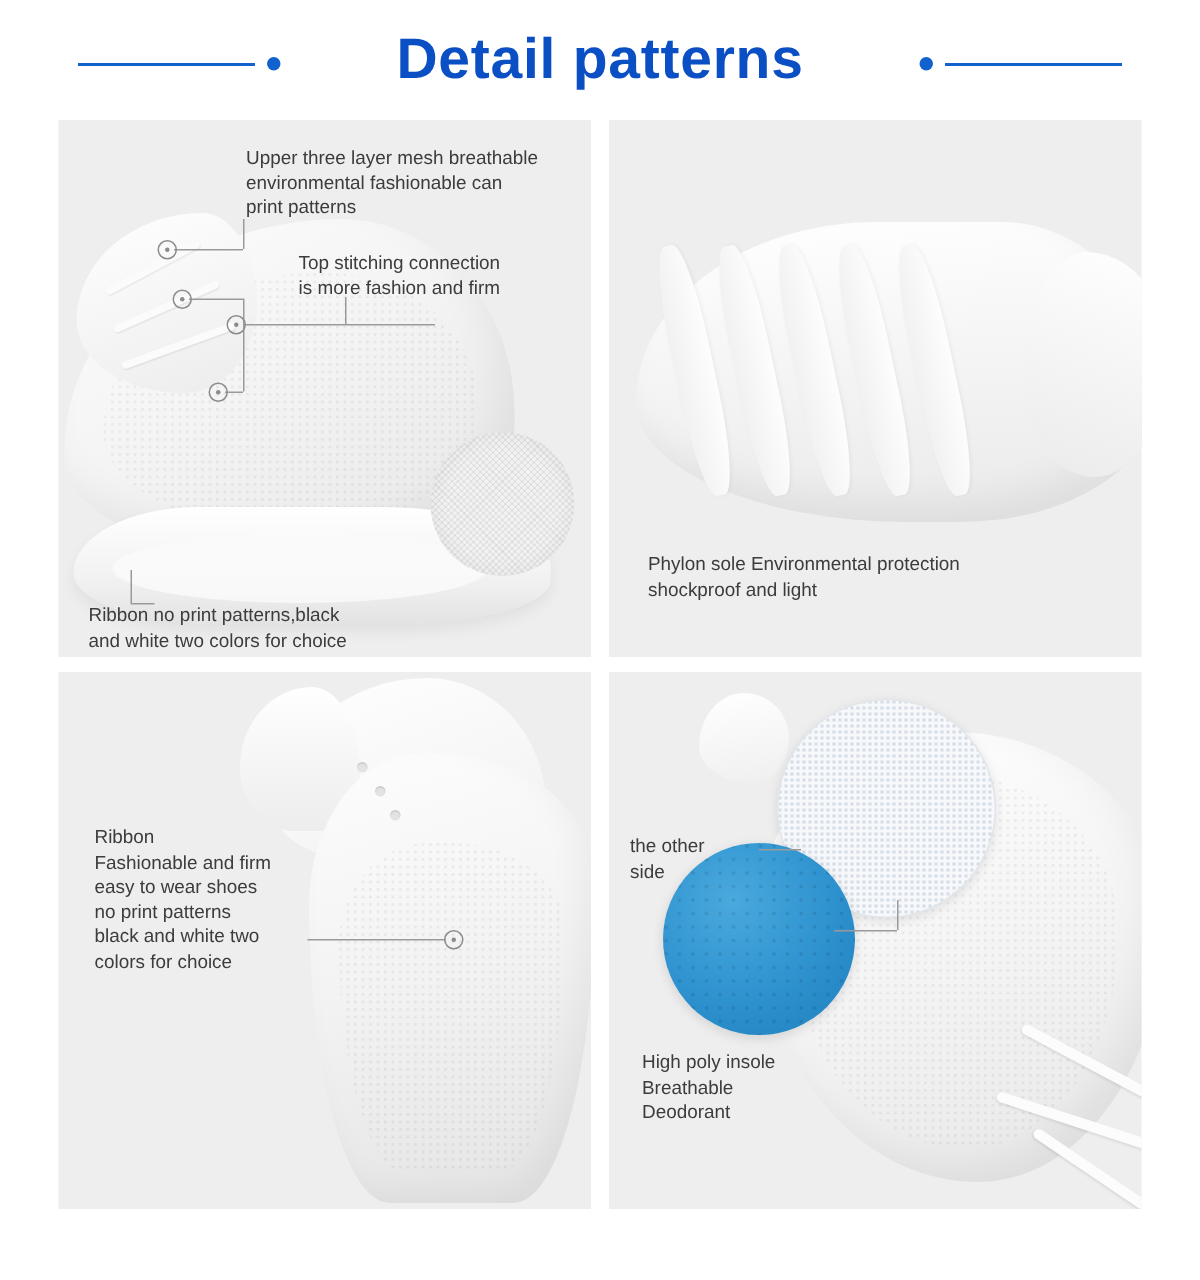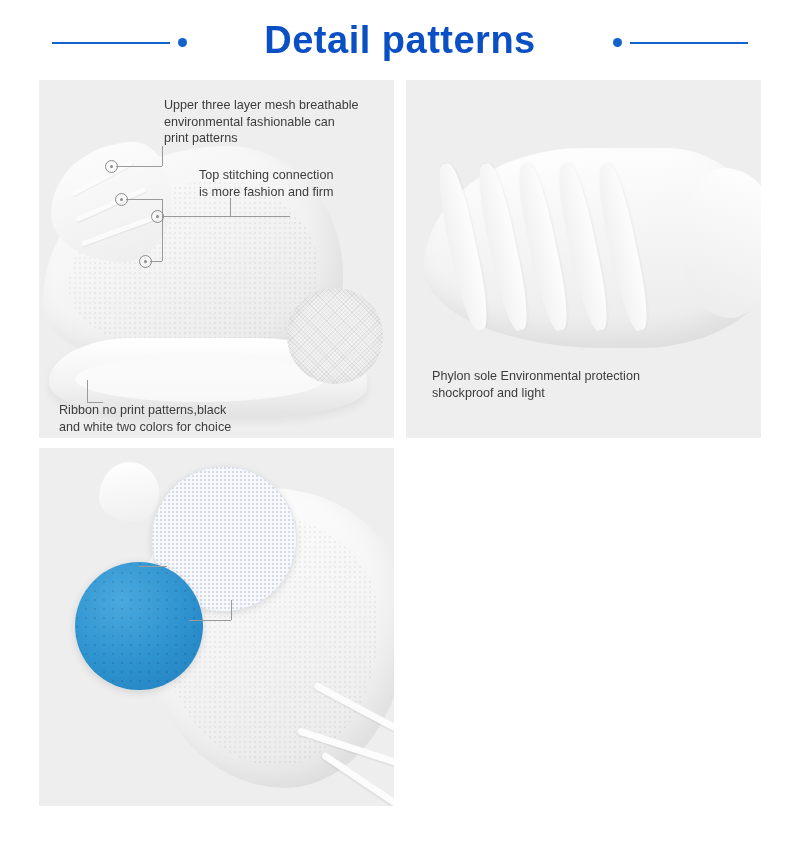--- a/index.html
+++ b/index.html
@@ -428,35 +428,61 @@
         <div class="tread" style="left:66px;"></div>
         <div class="tread" style="left:106px;"></div>
         <div class="tread" style="left:146px;"></div>
         <div class="tread" style="left:186px;"></div>
         <div class="heel"></div>
       </div>
       <div class="anno" style="left:26px; top:288px; width:310px;">Phylon sole   Environmental protection
 shockproof and light</div>
     </div>
 
+    <div class="cell">
+      <div class="heelshoe">
+        <div class="collar"></div>
+        <div class="tab"></div>
+        <div class="back"></div>
+        <div class="meshback"></div>
+        <div class="eyelet" style="left:84px; top:66px;"></div>
+        <div class="eyelet" style="left:96px; top:82px;"></div>
+        <div class="eyelet" style="left:106px; top:98px;"></div>
+      </div>
+
+      <div class="anno" style="left:24px; top:102px; width:180px;">Ribbon
+Fashionable and firm
+easy to wear shoes
+no print patterns
+black and white two
+colors for choice</div>
+
+      <div class="target" style="left:257px; top:172px;"></div>
+      <div class="leader h" style="left:166px; top:178px; width:92px;"></div>
+    </div>
 
     <div class="cell">
       <div class="topshoe">
         <div class="collar2"></div>
         <div class="upper2"></div>
         <div class="mesh2"></div>
         <div class="lace2" style="left:210px; top:246px; width:96px; height:7px; transform:rotate(28deg);"></div>
         <div class="lace2" style="left:196px; top:286px; width:110px; height:7px; transform:rotate(18deg);"></div>
         <div class="lace2" style="left:216px; top:318px; width:90px; height:7px; transform:rotate(34deg);"></div>
       </div>
 
       <div class="mesh-circle" style="left:112px; top:18px; width:144px; height:144px;"></div>
       <div class="blue-circle" style="left:36px; top:114px; width:128px; height:128px;"></div>
 
-
+      <div class="anno" style="left:14px; top:108px; width:86px;">the other
+side</div>
+
+      <div class="anno" style="left:22px; top:252px; width:200px;">High poly insole
+Breathable
+Deodorant</div>
 
       <div class="leader h" style="left:100px; top:118px; width:28px;"></div>
       <div class="leader h" style="left:150px; top:172px; width:42px;"></div>
       <div class="leader v" style="left:192px; top:152px; height:20px;"></div>
     </div>
 
   </div>
 </div>
 
 </body></html>

